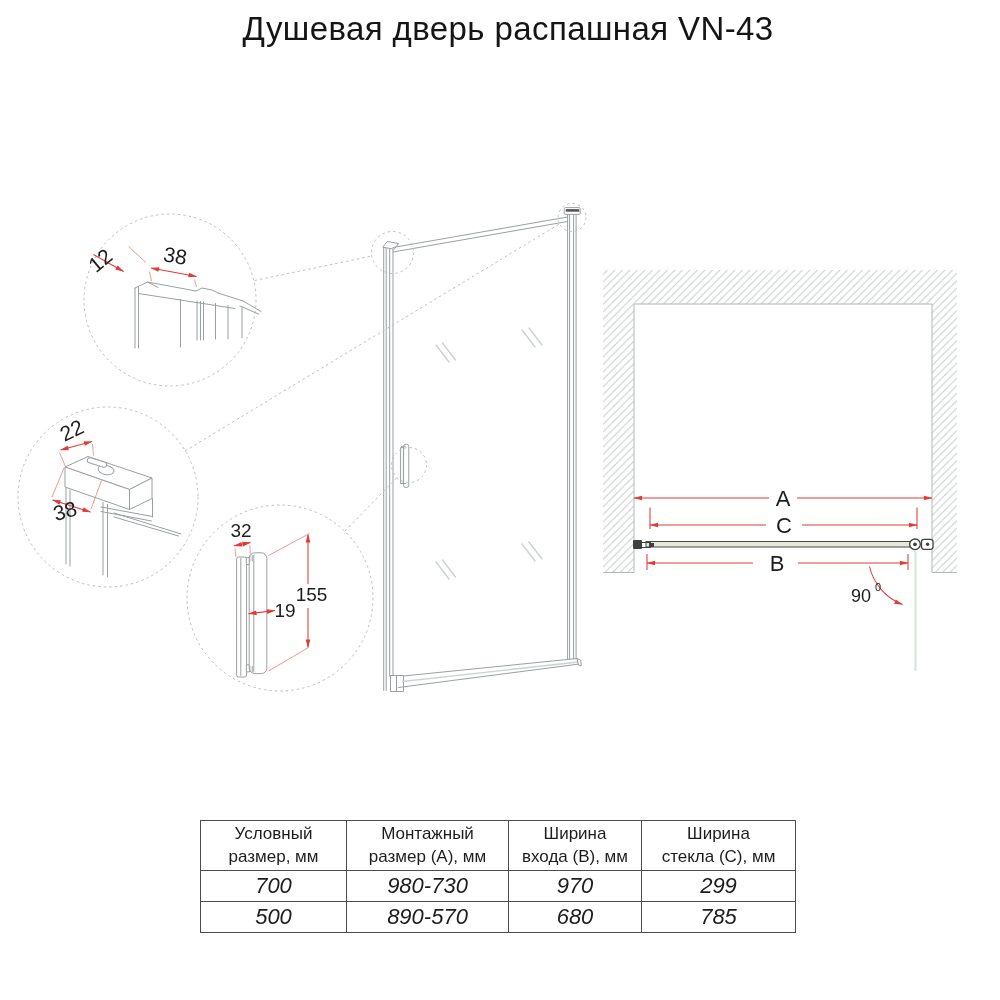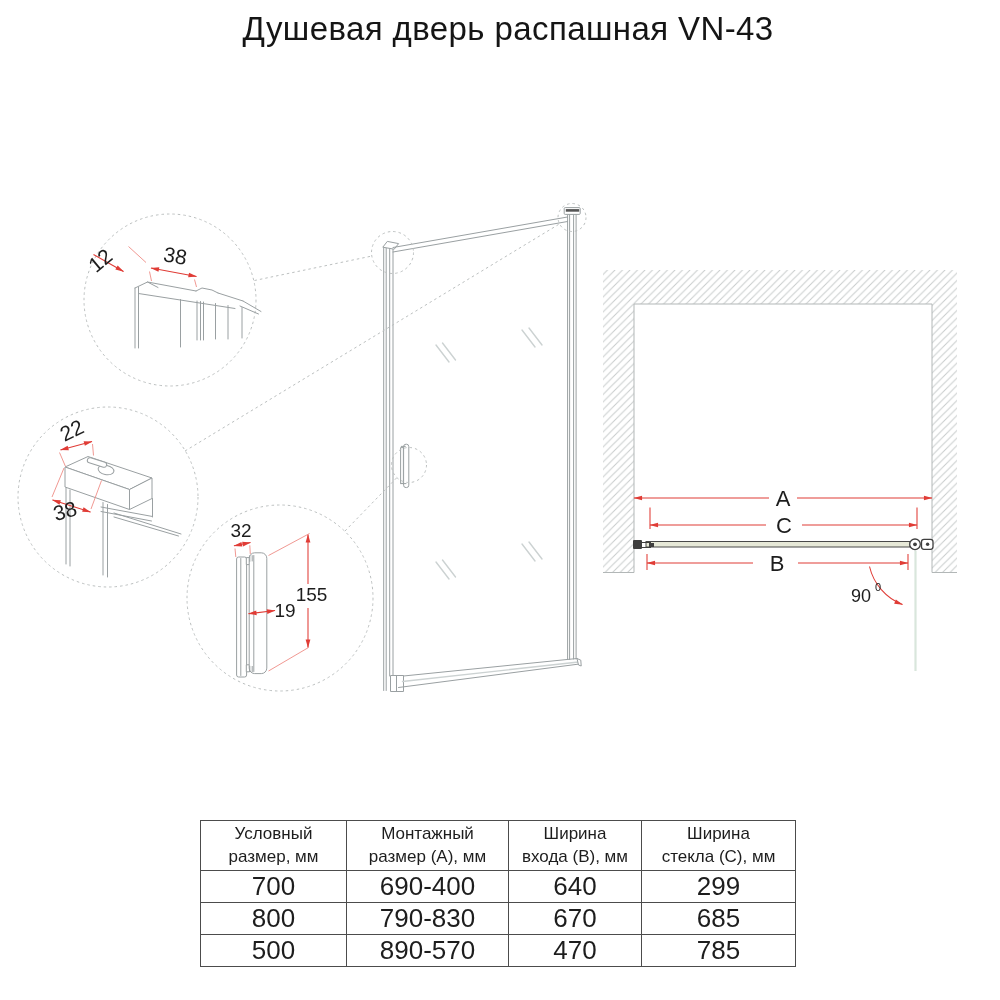--- a/index.html
+++ b/index.html
@@ -20,21 +20,21 @@
   .dk  { stroke:#3f3f3f; fill:none; stroke-width:1; }
   .dim { stroke:#e03c36; fill:none; stroke-width:1.05; }
   .ext { stroke:#ee8c86; fill:none; stroke-width:0.9; }
   .dimtxt   { fill:#1d1d1d; font-size:21px; }
   .dimtxt-sm{ fill:#1d1d1d; font-size:19px; }
   .plantxt  { fill:#1d1d1d; font-size:22px; }
 
   .spec-table { position:absolute; left:200px; top:820px; border-collapse:collapse; table-layout:fixed; }
   .spec-table th, .spec-table td { border:1px solid #4c4c4c; text-align:center; vertical-align:middle; padding:0; background:#fff; }
   .spec-table th { font-weight:normal; font-size:17px; line-height:1.3; white-space:pre-line; height:49px; }
-  .spec-table td { font-size:26px; height:30px; }
+  .spec-table td { font-size:22px; height:30px;font-style:italic; }
 </style>
 </head>
 <body>
 
 <div class="title-wrap">
   <div class="title-line">Душевая дверь распашная VN-43</div>
 </div>
 
 <svg class="drawing" width="1000" height="1000" viewBox="0 0 1000 1000">
   <defs>
@@ -204,30 +204,24 @@
 размер (А), мм</th>
       <th>Ширина
 входа (В), мм</th>
       <th>Ширина
 стекла (С), мм</th>
     </tr>
   </thead>
   <tbody>
     <tr>
       <td>700</td>
-      <td>690-400</td>
-      <td>640</td>
+      <td>980-730</td>
+      <td>970</td>
       <td>299</td>
-    </tr>
-    <tr>
-      <td>800</td>
-      <td>790-830</td>
-      <td>670</td>
-      <td>685</td>
     </tr>
     <tr>
       <td>500</td>
       <td>890-570</td>
-      <td>470</td>
+      <td>680</td>
       <td>785</td>
     </tr>
   </tbody>
 </table>
 
 </body></html>

